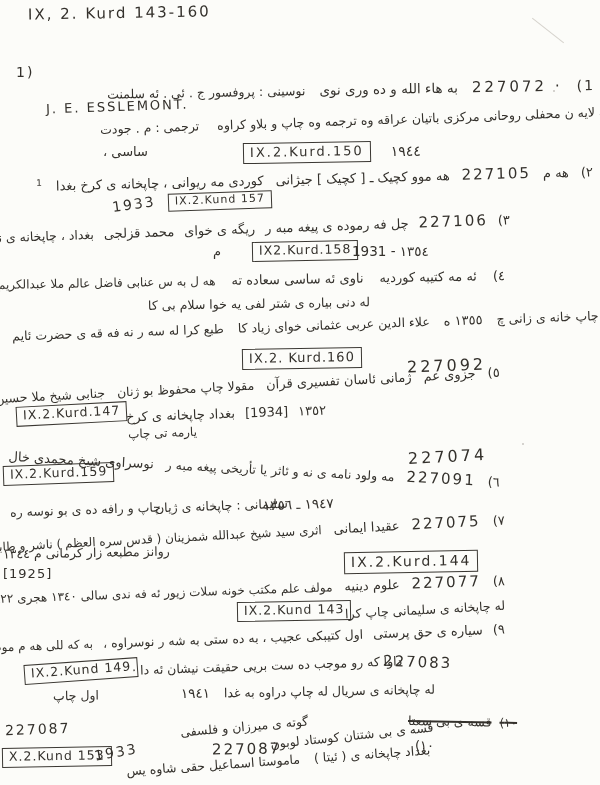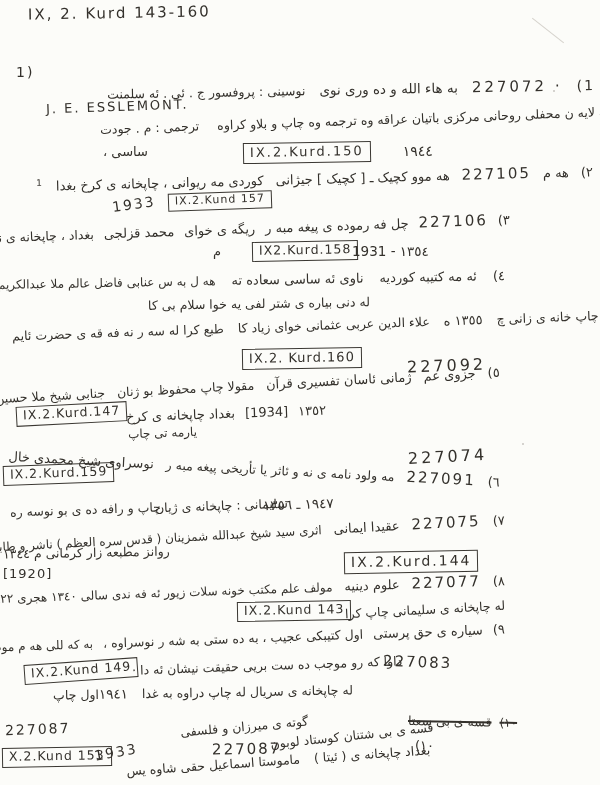--- a/index.html
+++ b/index.html
@@ -40,21 +40,21 @@
     <span class="num s14">(1</span>
   </div>
   <div class="abs lat s13 ls2" style="left:46px;top:99px;transform:rotate(-2deg)">J. E. ESSLEMONT.</div>
   <div class="row g18" style="left:100px;top:113px;transform:rotate(-2deg)">
     <span class="ar s125">ترجمی : م . جودت</span>
     <span class="ar s125">له لایه ن محفلی روحانی مرکزی باتیان عراقه وه ترجمه وه چاپ و بلاو کراوه</span>
   </div>
   <div class="row" style="left:103px;top:142px">
     <span class="ar s13">ساسی ،</span>
     <span class="box lat s13 ls2" style="margin-left:95px;transform:rotate(-1deg)">IX.2.Kurd.150</span>
-    <span class="ltr s14" style="margin-left:32px">١٩٤٤</span>
+    <span class="ltr s14" style="margin-left:20px">١٩٤٤</span>
   </div>
 
   <div class="row g12" style="left:8px;top:170px;width:585px;justify-content:flex-end;transform:rotate(-1.5deg)">
     <span class="num sup">1</span>
     <span class="ar s13">کوردی مه ریوانی ، چاپخانه ی کرخ بغدا</span>
     <span class="ar s13">هه موو کچیک ـ [ کچیک ] جیژانی</span>
     <span class="num s15 ls2">227105</span>
     <span class="ar s13">هه م</span>
     <span class="num s13">(٢</span>
   </div>
@@ -116,21 +116,21 @@
   <div class="abs ar s125" style="left:155px;top:498px;transform:rotate(-2deg)">سلیمانی : چاپخانه ی ژیان</div>
   <div class="abs ltr s135" style="left:263px;top:496px;transform:rotate(-2deg)">١٩٤٧ ـ ١٣٥٦</div>
 
   <div class="row g12" style="left:30px;top:523px;width:475px;justify-content:flex-end;transform:rotate(-3deg)">
     <span class="ar s12">اثری سید شیخ عبدالله شمزینان ( قدس سره العظم ) ناشر و طابعی : سید حسین</span>
     <span class="ar s13">عقیدا ایمانی</span>
     <span class="num s15 ls2">227075</span>
     <span class="num s13">(٧</span>
   </div>
   <div class="abs ar s125" style="left:3px;top:545px;transform:rotate(-1deg)">روانز مطبعه زار کرمانی م ١٣٤٤</div>
-  <div class="abs ltr s13 ls1" style="left:3px;top:566px">[1920]</div>
+  <div class="abs ltr s13 ls1" style="left:3px;top:566px">[1925]</div>
   <div class="abs box lat s14 ls2" style="left:344px;top:551px;transform:rotate(-1deg)">IX.2.Kurd.144</div>
 
   <div class="row g12" style="left:0px;top:580px;width:505px;justify-content:flex-end;transform:rotate(-2deg)">
     <span class="ar s12">مولف علم مکتب خونه سلات زیور ئه فه ندی سالی ١٣٤٠ هجری ١٩٢٢ سالاری</span>
     <span class="ar s13">علوم دینیه</span>
     <span class="num s15 ls2">227077</span>
     <span class="num s13">(٨</span>
   </div>
   <div class="abs box lat s125 ls1" style="left:237px;top:601px;transform:rotate(-1deg)">IX.2.Kund 143</div>
   <div class="abs ar s125" style="left:345px;top:602px;transform:rotate(-3deg)">له چاپخانه ی سلیمانی چاپ کرا</div>
@@ -139,21 +139,21 @@
     <span class="ar s12">به که للی هه م موصاحب حق و حق شناس و حق ·</span>
     <span class="ar s125">اول کتیبکی عجیب ، به ده ستی به شه ر نوسراوه ،</span>
     <span class="ar s13">سیاره ی حق پرستی</span>
     <span class="num s13">(٩</span>
   </div>
   <div class="abs num s15 ls2" style="left:383px;top:653px;transform:rotate(2deg)">227083</div>
   <div class="abs ar s125" style="left:132px;top:658px;transform:rotate(-2deg)">داوا که رو موجب ده ست بریی حقیقت نیشان ئه دا ·</div>
   <div class="abs box lat s125 ls1" style="left:24px;top:661px;transform:rotate(-4deg)">IX.2.Kund 149</div>
   <div class="row" style="left:53px;top:684px;transform:rotate(-1deg)">
     <span class="ar s125">اول چاپ</span>
-    <span class="ltr s135" style="">١٩٤١</span>
+    <span class="ltr s135" style="margin-left:82px">١٩٤١</span>
     <span class="ar s125" style="margin-left:14px">له چاپخانه ی سریال له چاپ دراوه به غدا</span>
   </div>
 
   <div class="row g8" style="left:408px;top:714px;transform:rotate(1deg)">
     <span class="ar s125 strike">قسه ی بی سعتا</span>
     <span class="num s12 strike">(١٠</span>
   </div>
   <div class="abs num s14 ls2" style="left:5px;top:721px;transform:rotate(-2deg)">227087</div>
   <div class="abs ar s125" style="left:180px;top:719px;transform:rotate(-5deg)">گوته ی میرزان و فلسفی</div>
   <div class="abs ar s125" style="left:270px;top:728px;transform:rotate(-6deg)">قسه ی بی شتنان کوستاد لوبون</div>

